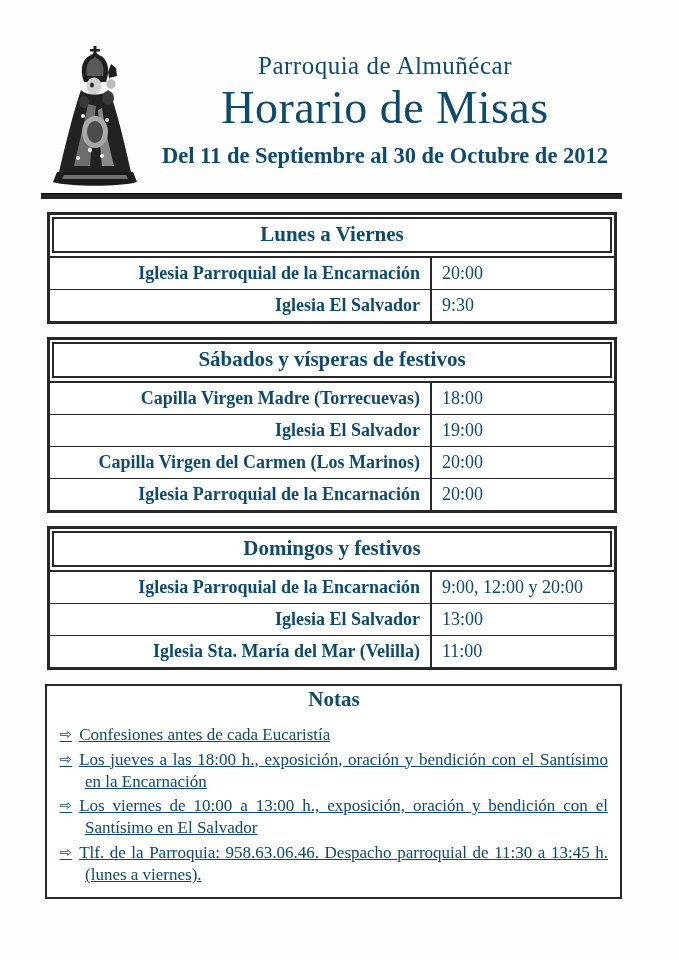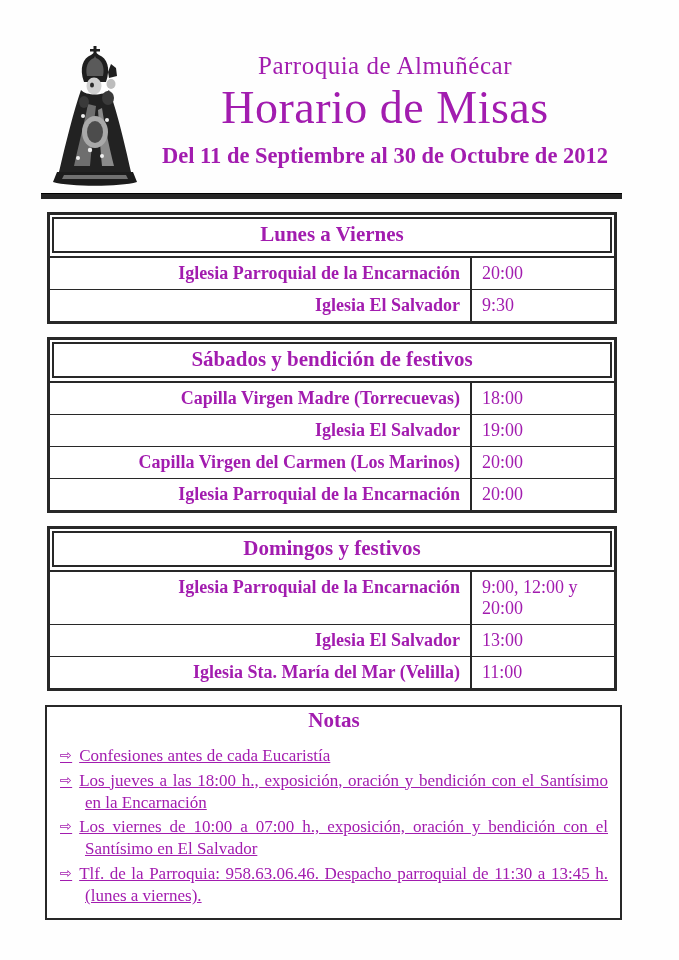--- a/index.html
+++ b/index.html
@@ -1,18 +1,18 @@
 <!DOCTYPE html>
 <html><head>
 <meta charset="utf-8">
 <style>
   html,body { margin:0; padding:0; background:#e8e8e8; }
   .page {
     width:679px; height:960px; background:#fefefe; position:relative;
-    font-family:"Liberation Serif","DejaVu Serif",serif; color:#a21caf;
+    font-family:"Liberation Serif","DejaVu Serif",serif; color:#0c4a6e;
     overflow:hidden; margin:0 auto;
   }
   
   .hdr { position:relative; padding-top:44px; height:140px; }
   .statue { position:absolute; left:50px; top:46px; width:90px; height:142px; }
   .hdr-text { margin-left:150px; width:470px; text-align:center; padding-top:8px; }
   .parish { font-size:25px; letter-spacing:.5px; }
   .doc-title { font-size:46px; font-weight:400; line-height:1.02; margin-top:5px; letter-spacing:.5px; }
   .daterange { font-size:22.5px; font-weight:700; margin-top:11px; }
   .rule { height:5px; background:#262626; margin:9px 57px 0 41px;
@@ -20,21 +20,21 @@
   
   .stable { margin:13px 62px 0 47px; border:3px solid #282828; background:#fff; }
   .stable-head {
     margin:2px 2px 3px 2px; border:2px solid #282828;
     text-align:center; font-weight:700; font-size:21px; padding:3px 0 4px;
   }
   .rows { border-top:2px solid #282828; margin-top:2px; }
   .srow { display:flex; align-items:stretch; font-size:18px; }
   .srow + .srow { border-top:1.5px solid #282828; }
   .place {
-    box-sizing:border-box; width:422px; border-right:2px solid #282828;
+    box-sizing:border-box; width:382px; border-right:2px solid #282828;
     text-align:right; font-weight:700; padding:4.5px 10px 5.5px 4px;
   }
   .time { flex:1; padding:4.5px 8px 5.5px 10px; }
   
   .notes { margin:14px 57px 0 45px; border:2.5px solid #282828; background:#fff;
            padding:0 12px 11px 13px; }
   .notes-title { text-align:center; font-weight:700; font-size:21px; margin-top:1px; }
   .notes ul { list-style:none; margin:12px 0 0 0; padding:0; font-size:17px; line-height:1.3; }
   .notes li { padding-left:25px; text-indent:-25px; text-align:justify; margin-top:2.5px;text-decoration:underline; }
   .arrow { font-family:"DejaVu Sans",sans-serif; font-size:14.5px; margin-right:7px;
@@ -95,21 +95,21 @@
         <div class="time">20:00</div>
       </div>
       <div class="srow">
         <div class="place">Iglesia El Salvador</div>
         <div class="time">9:30</div>
       </div>
     </div>
   </section>
 
   <section class="stable">
-    <div class="stable-head">Sábados y bendición de festivos</div>
+    <div class="stable-head">Sábados y vísperas de festivos</div>
     <div class="rows">
       <div class="srow">
         <div class="place">Capilla Virgen Madre (Torrecuevas)</div>
         <div class="time">18:00</div>
       </div>
       <div class="srow">
         <div class="place">Iglesia El Salvador</div>
         <div class="time">19:00</div>
       </div>
       <div class="srow">
@@ -139,18 +139,18 @@
         <div class="time">11:00</div>
       </div>
     </div>
   </section>
 
   <section class="notes">
     <div class="notes-title">Notas</div>
     <ul>
       <li><span class="arrow">⇨</span><span>Confesiones antes de cada Eucaristía</span></li>
       <li><span class="arrow">⇨</span><span>Los jueves a las 18:00 h., exposición, oración y bendición con el Santísimo en la Encarnación</span></li>
-      <li><span class="arrow">⇨</span><span>Los viernes de 10:00 a 07:00 h., exposición, oración y bendición con el Santísimo en El Salvador</span></li>
+      <li><span class="arrow">⇨</span><span>Los viernes de 10:00 a 13:00 h., exposición, oración y bendición con el Santísimo en El Salvador</span></li>
       <li><span class="arrow">⇨</span><span>Tlf. de la Parroquia: 958.63.06.46. Despacho parroquial de 11:30 a 13:45 h. (lunes a viernes).</span></li>
     </ul>
   </section>
 
 </div>
 
 </body></html>

